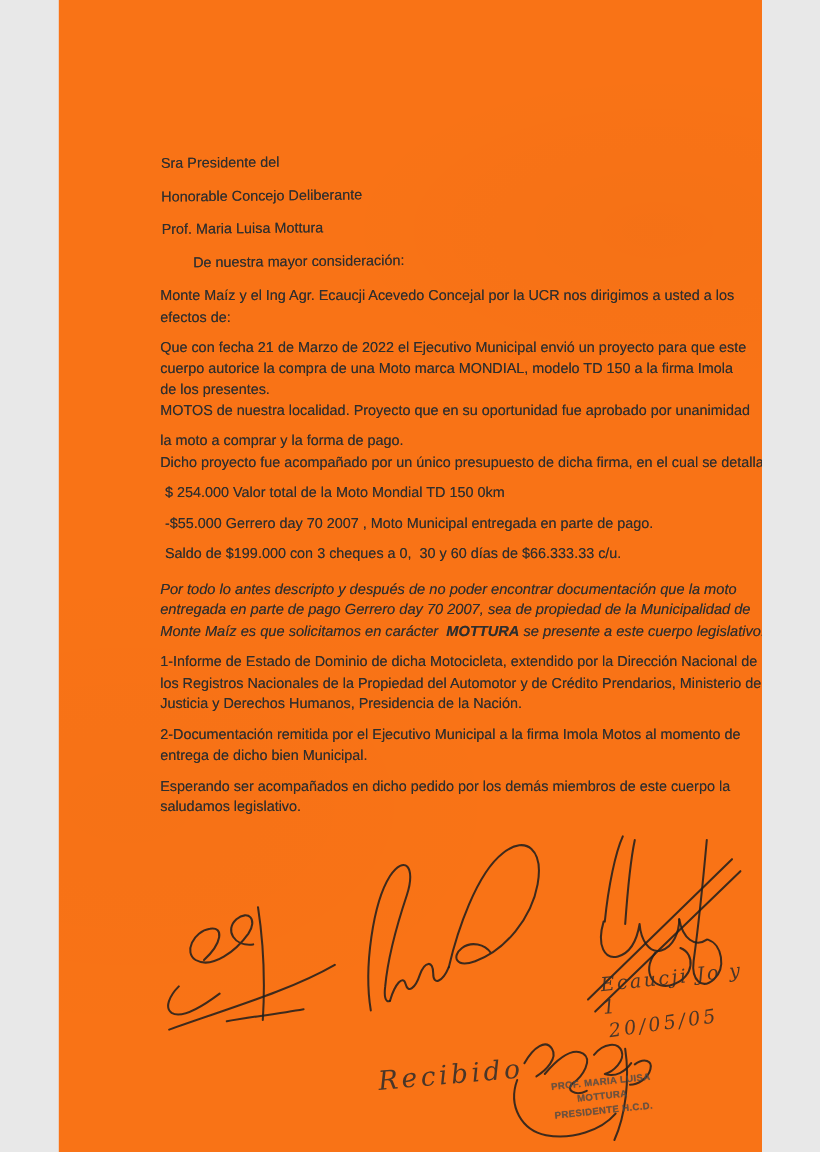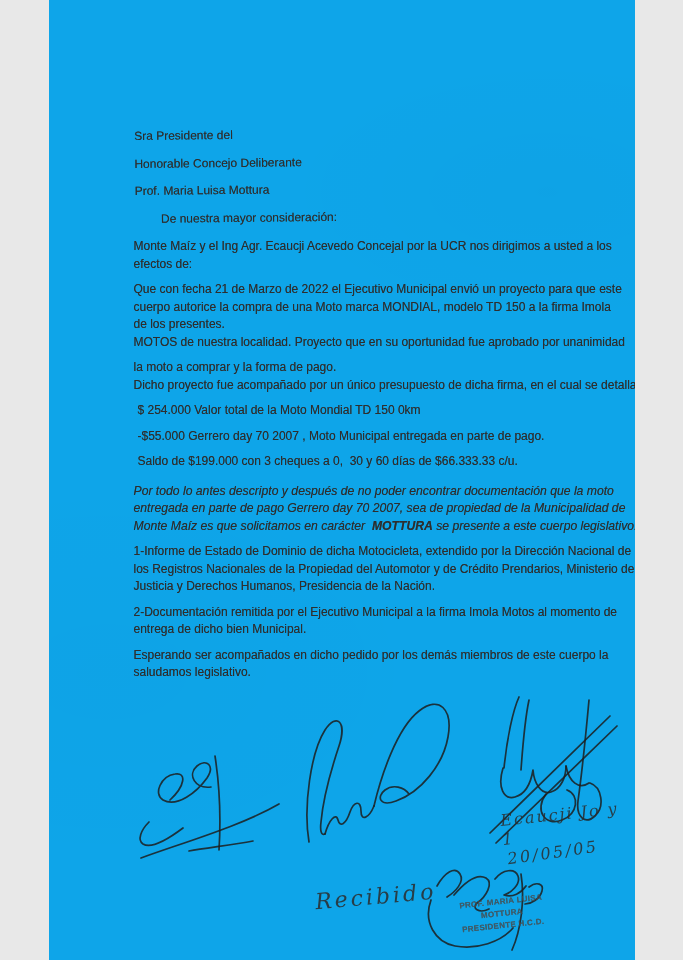--- a/index.html
+++ b/index.html
@@ -1,19 +1,19 @@
 <!DOCTYPE html>
 <html><head>
 <meta charset="utf-8">
 <style>
   html,body{margin:0;padding:0;}
   body{background:#e8e8e8;font-family:"Liberation Sans",sans-serif;}
   .page{
     position:relative;width:586px;height:960px;margin:0 auto;
-    background:#0ea5e9;overflow:hidden;
+    background:#f97316;overflow:hidden;
   }
   .scan-shade{position:absolute;inset:0;pointer-events:none;
     background:
       radial-gradient(ellipse 400px 200px at 85% 20%, rgba(0,0,0,0.015), transparent 70%),
       radial-gradient(ellipse 500px 300px at 10% 70%, rgba(0,0,0,0.012), transparent 70%);
   }
   .content{
     position:absolute;left:85px;top:128px;width:560px;
     color:#2e2e2e;font-size:12px;
     text-shadow:0 0 .4px rgba(46,46,46,.65);

